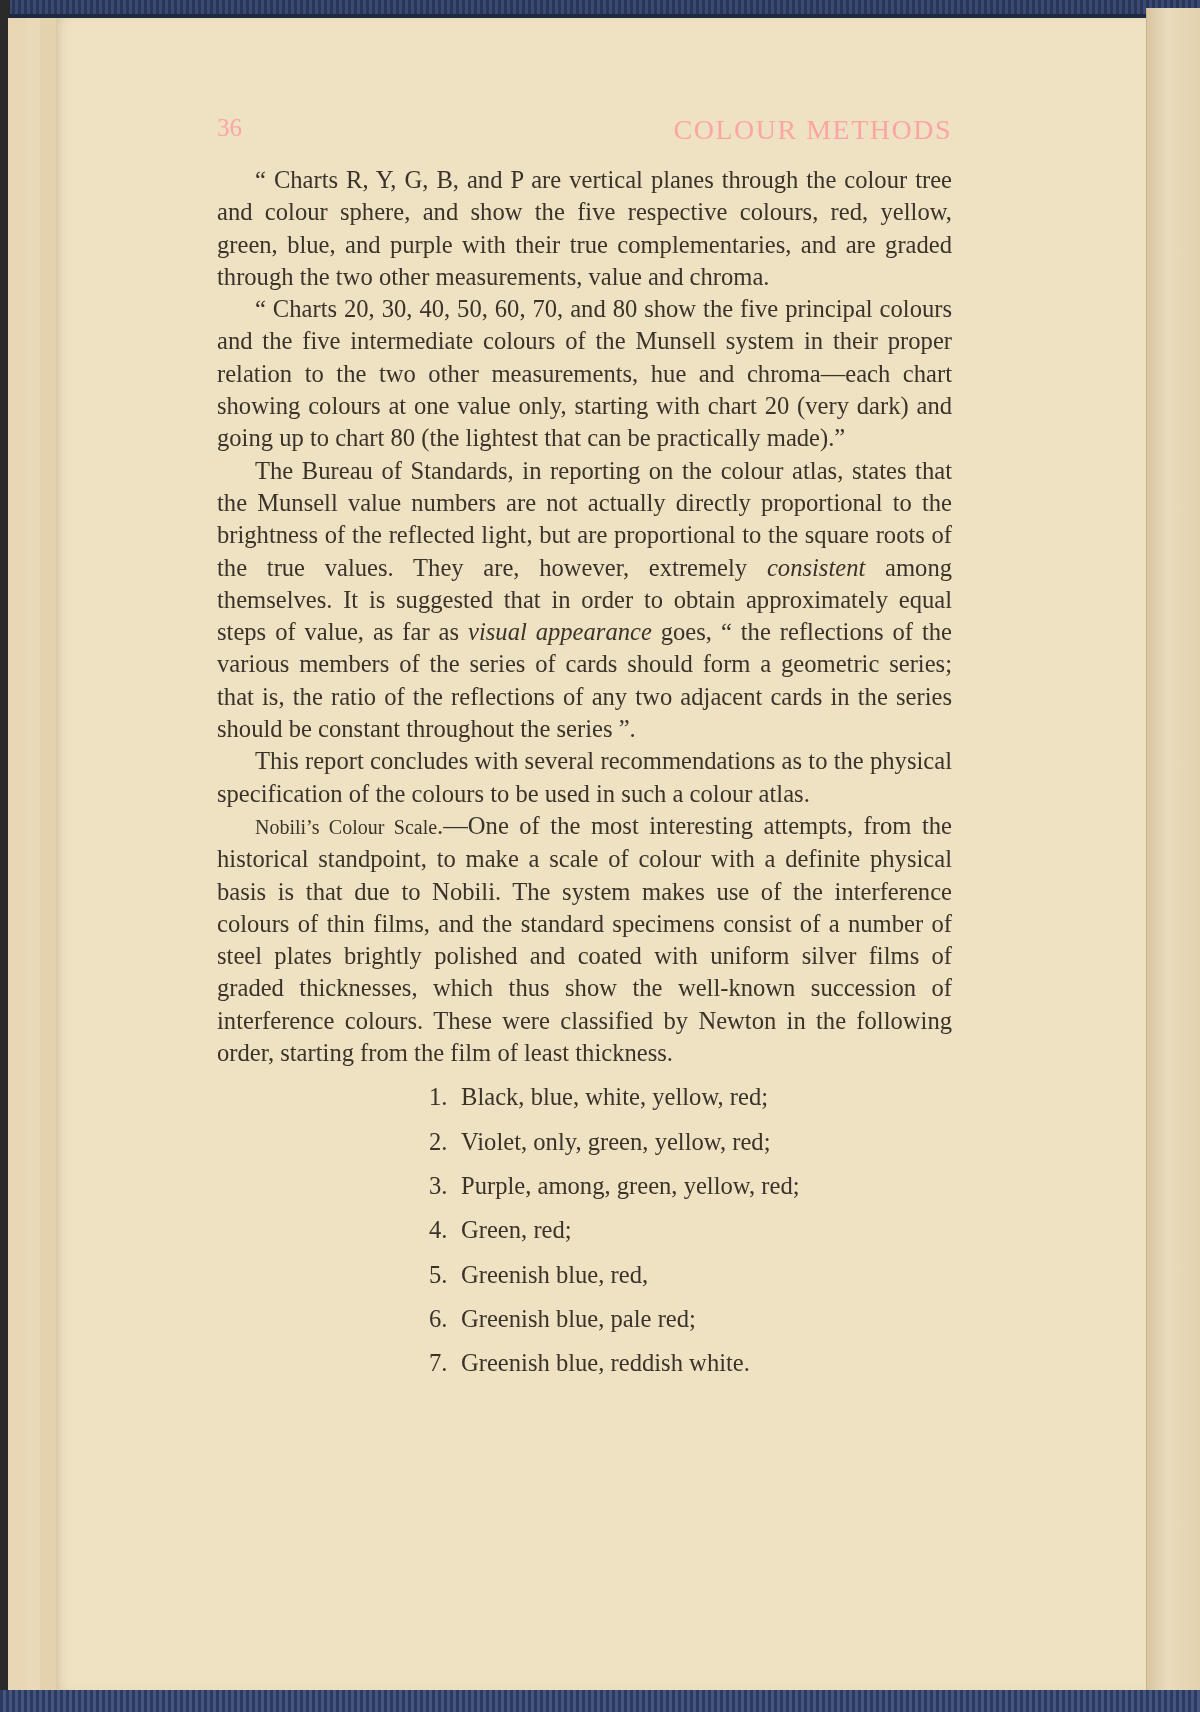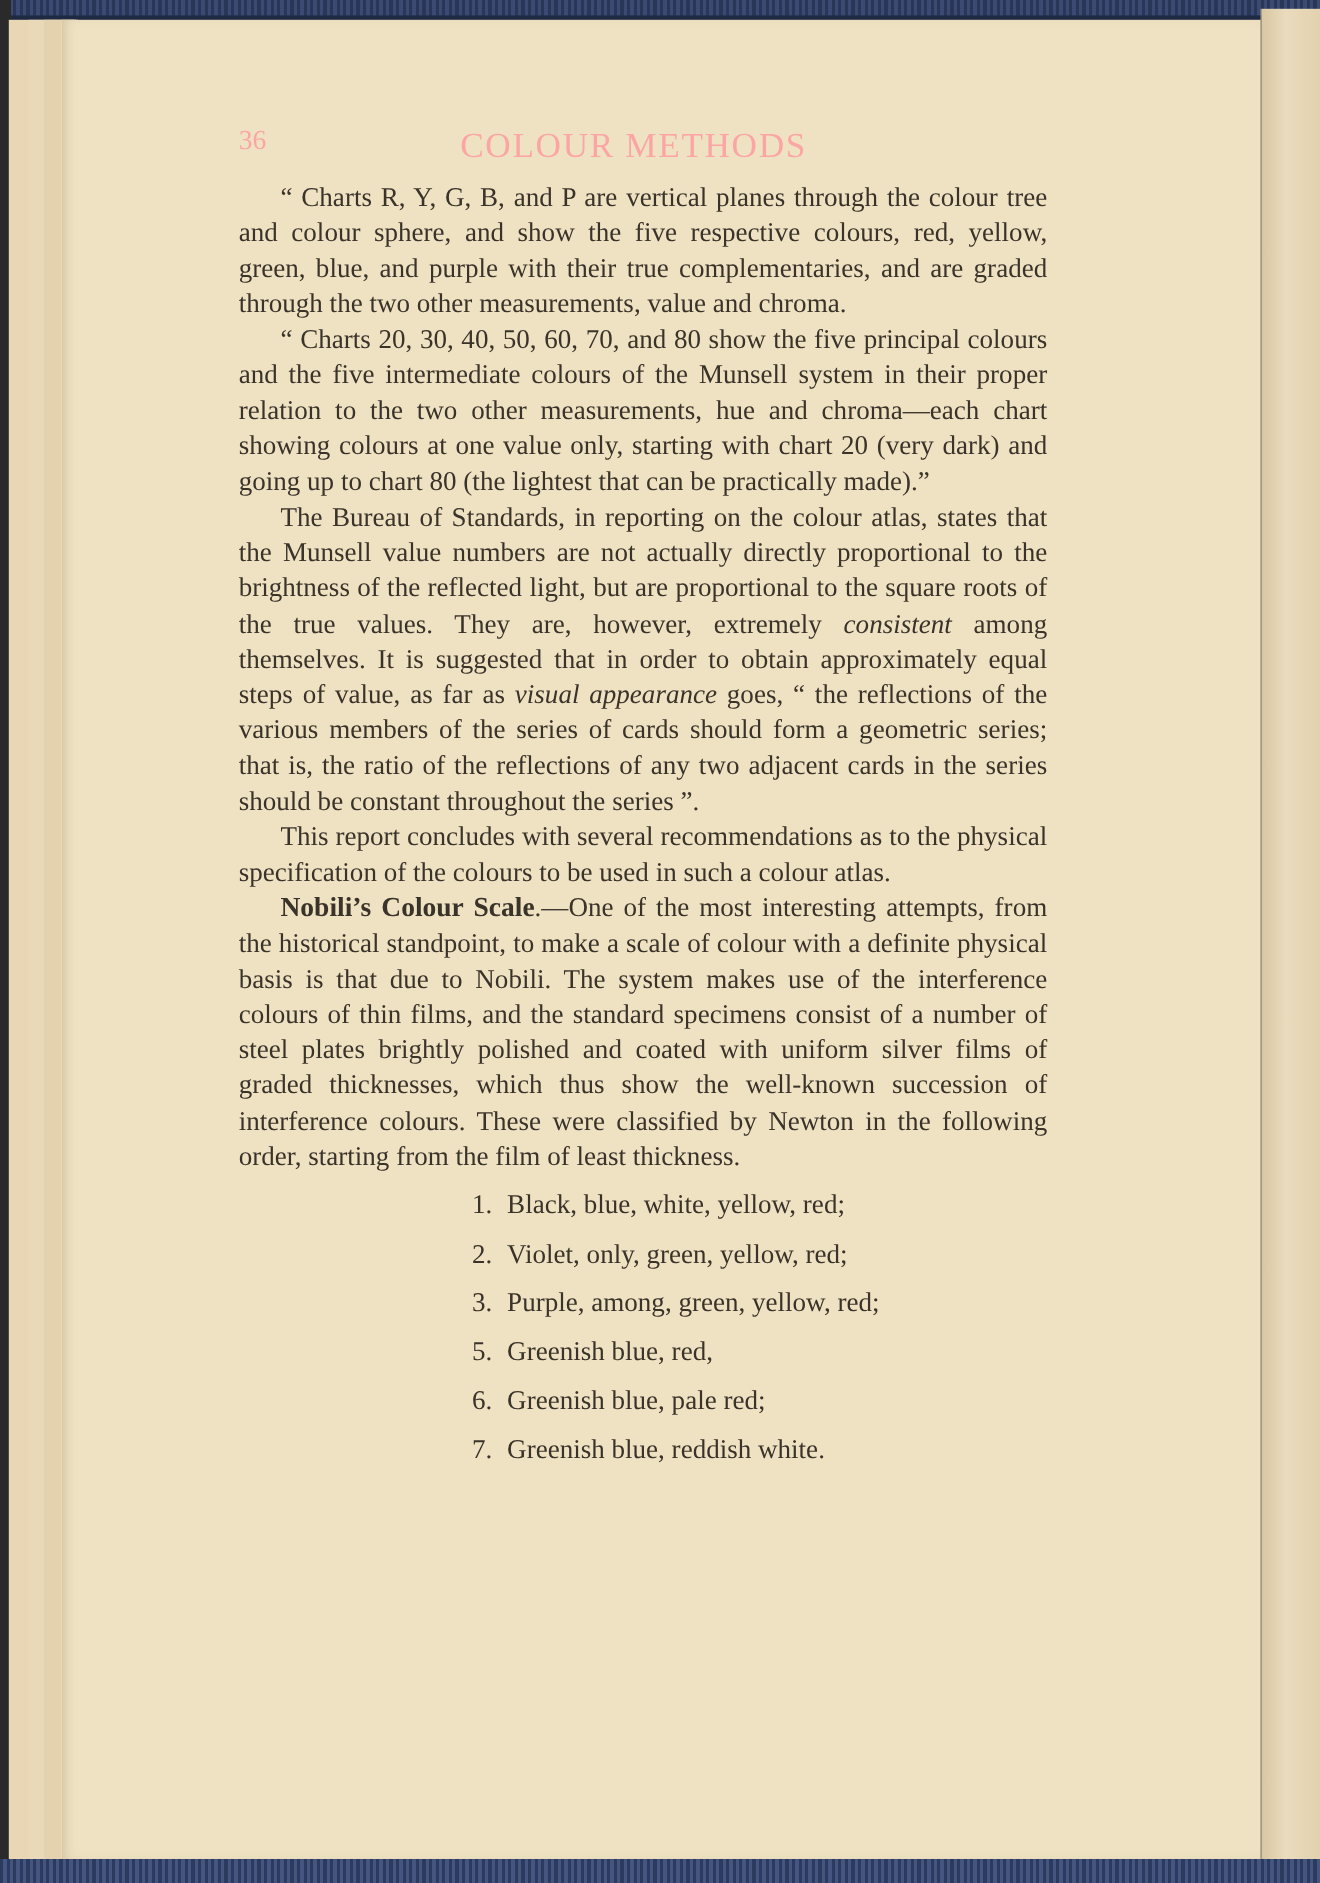--- a/index.html
+++ b/index.html
@@ -19,25 +19,25 @@
   .ps3 { left:40px; width:30px; background:#e4d1ae; }
   .page {
     position:absolute; left:56px; top:18px; width:1090px; height:1672px;
     background:#efe2c3;
     box-shadow: inset 8px 0 14px -8px rgba(120,90,50,.35);
   }
   .right-edge { position:absolute; left:1146px; top:8px; width:54px; height:1682px;
     background:linear-gradient(90deg,#d9c6a2,#e9dbbd 40%,#e2d1ae); border-left:1px solid #c9b48d; }
   .header { position:absolute; left:200px; top:112px; width:752px; height:40px; color:#fca5a5; }
   .pagenum { position:absolute; left:17px; top:2px; font-size:25px; }
-  .running { position:absolute; left:0; right:0; top:2px; text-align:center; font-size:32px; letter-spacing:1.5px; }
+  .running { position:absolute; left:0; right:0; top:2px; text-align:right; font-size:28px; letter-spacing:1.5px; }
   .body { position:absolute; left:217px; top:164px; width:735px; color:#3a332a; font-size:24.6px; line-height:32.3px; }
   .body p { margin:0; text-align:justify; text-align-last:left; text-indent:38px; }
   .body em { }
-  .body b { font-weight:bold; font-size:25px; }
+  .body b { font-weight:normal; font-size:20px; }
   .list { margin:0 0 0 200px; padding:0; list-style:none; }
   .list li { margin:12px; }
   .list .n { display:inline-block; width:32px; }
 </style>
 </head>
 <body>
 
 <div class="cloth-top"></div>
 <div class="cloth-left"></div>
 <div class="page-stack ps1"></div>
@@ -56,17 +56,18 @@
 <div class="body">
   <p>“ Charts R, Y, G, B, and P are vertical planes through the colour tree and colour sphere, and show the five respective colours, red, yellow, green, blue, and purple with their true complementaries, and are graded through the two other measurements, value and chroma.</p>
   <p>“ Charts 20, 30, 40, 50, 60, 70, and 80 show the five principal colours and the five intermediate colours of the Munsell system in their proper relation to the two other measurements, hue and chroma—each chart showing colours at one value only, starting with chart 20 (very dark) and going up to chart 80 (the lightest that can be practically made).”</p>
   <p><span>The Bureau of Standards, in reporting on the colour atlas, states that the Munsell value numbers are not actually directly proportional to the brightness of the reflected light, but are proportional to the square roots of the true values. They are, however, extremely </span><em>consistent</em><span> among themselves. It is suggested that in order to obtain approximately equal steps of value, as far as </span><em>visual appearance</em><span> goes, “ the reflections of the various members of the series of cards should form a geometric series; that is, the ratio of the reflections of any two adjacent cards in the series should be constant throughout the series ”.</span></p>
   <p>This report concludes with several recommendations as to the physical specification of the colours to be used in such a colour atlas.</p>
   <p><b>Nobili’s Colour Scale</b><span>.—One of the most interesting attempts, from the historical standpoint, to make a scale of colour with a definite physical basis is that due to Nobili. The system makes use of the interference colours of thin films, and the standard specimens consist of a number of steel plates brightly polished and coated with uniform silver films of graded thicknesses, which thus show the well-known succession of interference colours. These were classified by Newton in the following order, starting from the film of least thickness.</span></p>
   <ul class="list">
     <li><span class="n">1.</span><span>Black, blue, white, yellow, red;</span></li>
     <li><span class="n">2.</span><span>Violet, only, green, yellow, red;</span></li>
     <li><span class="n">3.</span><span>Purple, among, green, yellow, red;</span></li>
+    <li><span class="n">4.</span><span>Green, red;</span></li>
     <li><span class="n">5.</span><span>Greenish blue, red,</span></li>
     <li><span class="n">6.</span><span>Greenish blue, pale red;</span></li>
     <li><span class="n">7.</span><span>Greenish blue, reddish white.</span></li>
   </ul>
 </div>
 
 </body></html>

